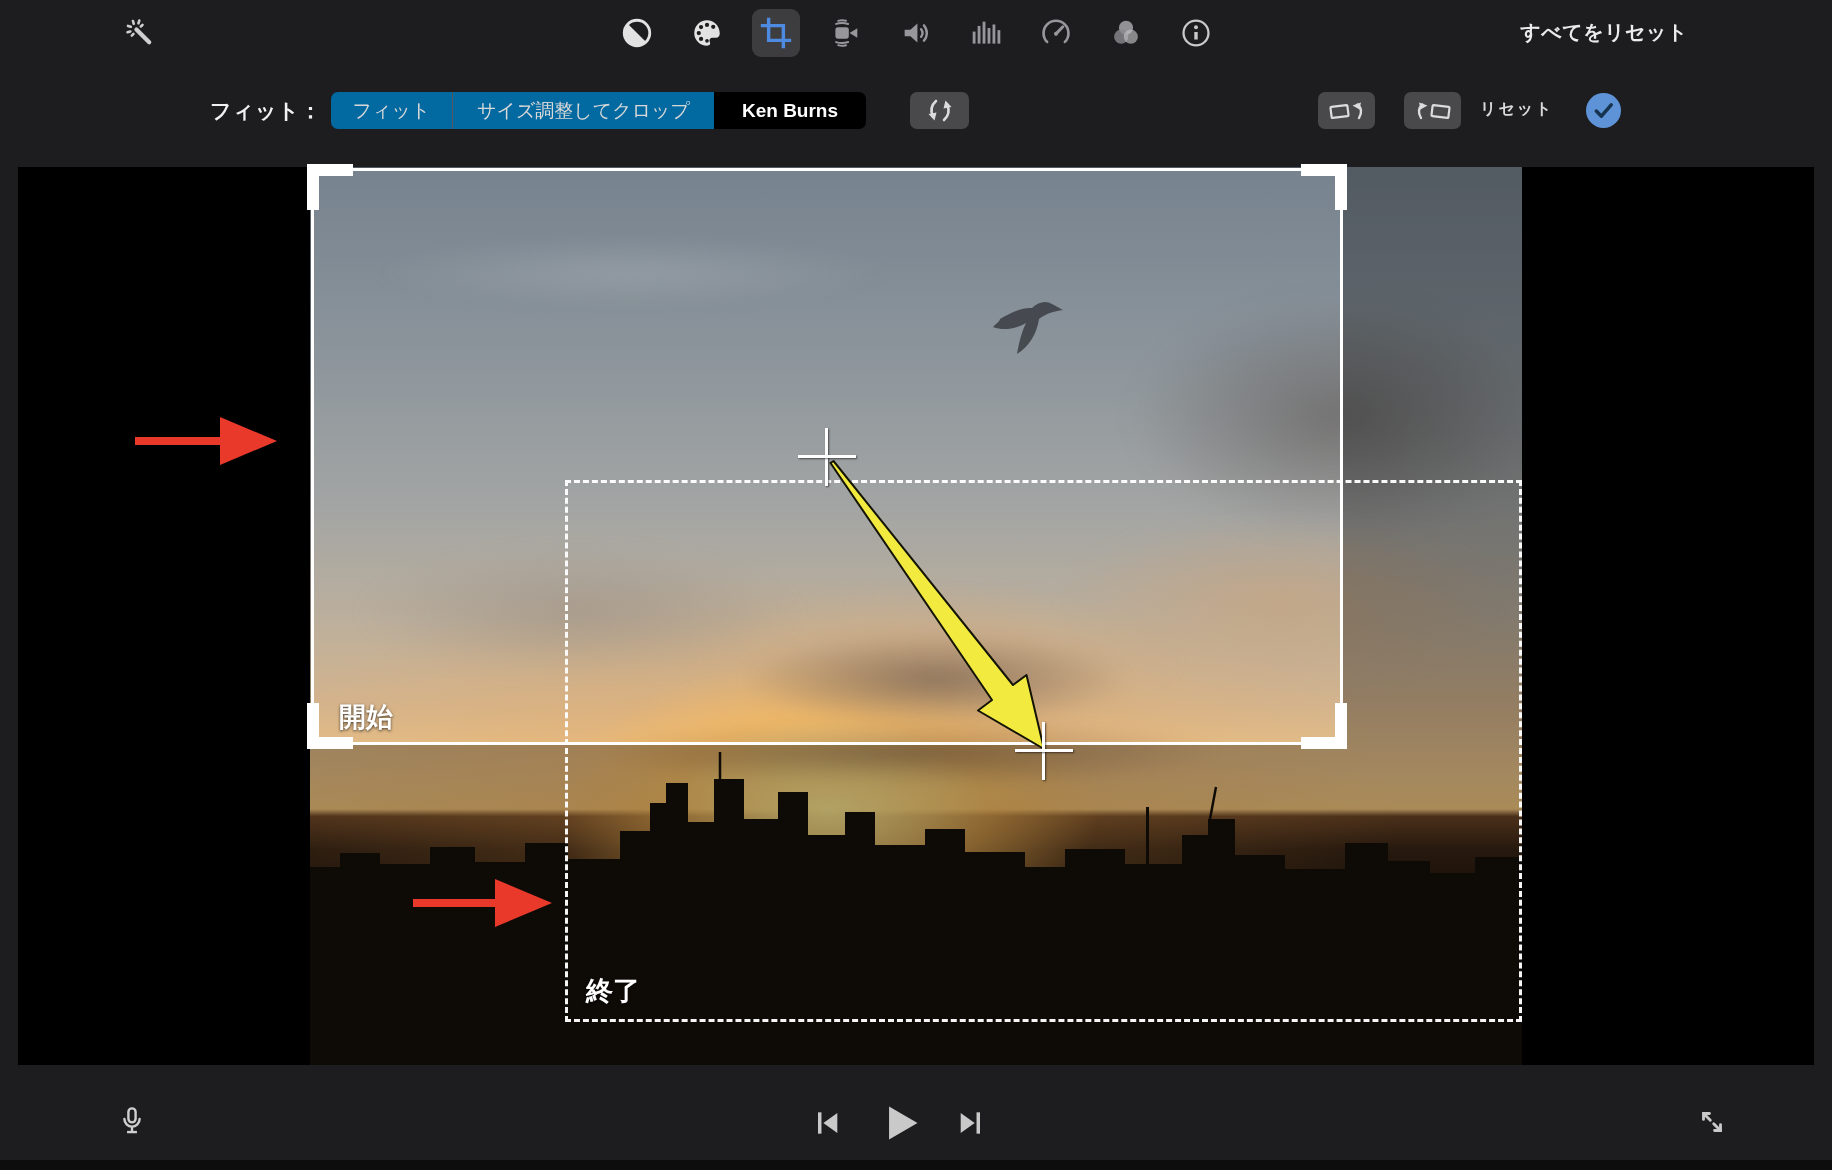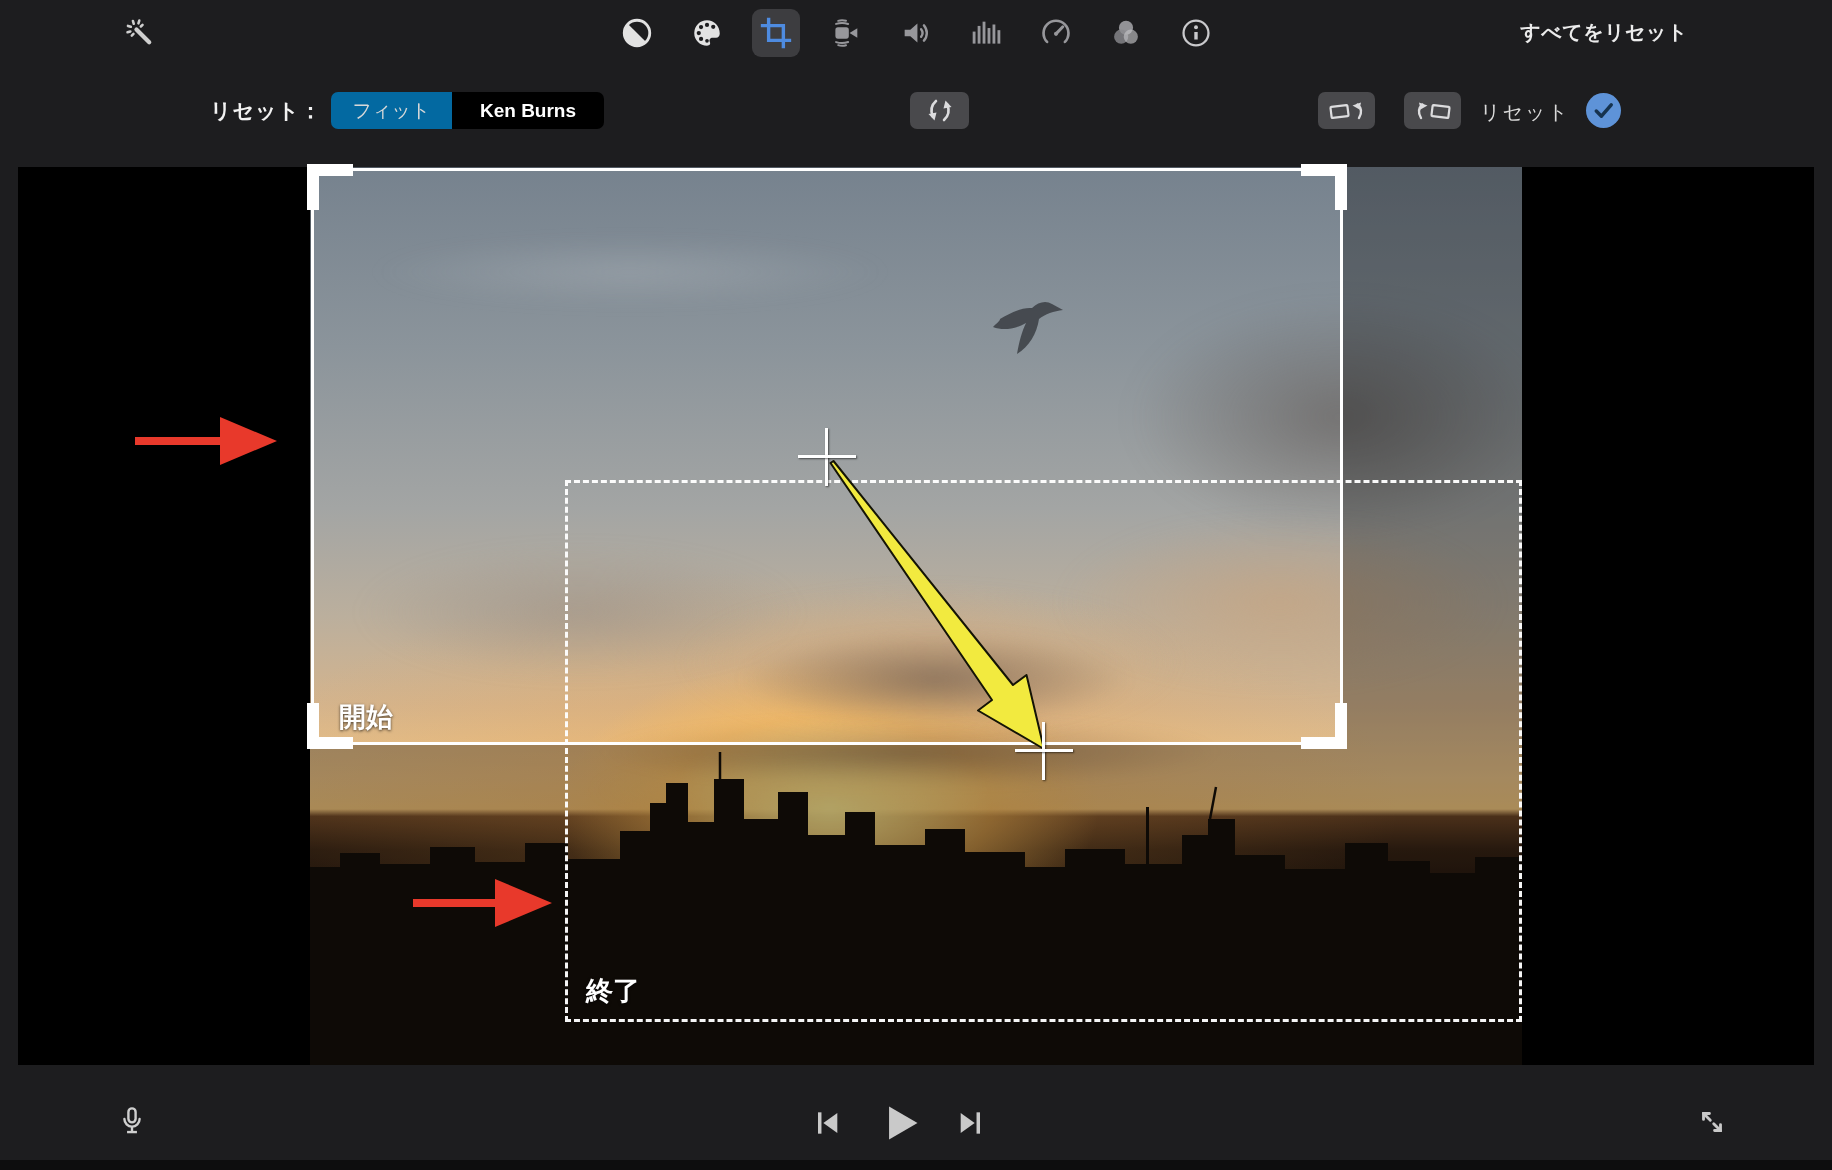--- a/index.html
+++ b/index.html
@@ -18,21 +18,21 @@
   .wand-btn{position:absolute;left:116px;top:9px;width:48px;height:48px;display:flex;align-items:center;justify-content:center;}
   .reset-all{position:absolute;top:19px;right:144px;color:#ececec;font-size:20px;font-weight:600;letter-spacing:.5px;}
 
   
   .style-label{position:absolute;left:210px;top:97px;color:#f2f2f2;font-size:21px;font-weight:700;letter-spacing:1px;}
   .segmented{position:absolute;left:331px;top:92px;height:37px;display:flex;border-radius:7px;overflow:hidden;}
   .seg{height:37px;display:flex;align-items:center;justify-content:center;background:#0369a1;color:#d8d8d8;font-size:19px;}
   .seg + .seg{border-left:1px solid #58585a;}
   .seg.active{background:#000000;color:#ffffff;font-weight:700;border-left:none;}
   .tool-btn{position:absolute;top:92px;height:37px;border-radius:7px;background:#49494c;display:flex;align-items:center;justify-content:center;}
-  .reset-label{position:absolute;left:1480px;top:99px;color:#d9d9d9;font-size:20px;letter-spacing:2px;}
+  .reset-label{position:absolute;left:1480px;top:99px;color:#d9d9d9;font-size:16px;letter-spacing:2px;font-weight:bold;}
   .check-circle{position:absolute;left:1586px;top:93px;width:35px;height:35px;border-radius:50%;background:#5e93d8;display:flex;align-items:center;justify-content:center;}
 
   
   .viewer{position:absolute;left:18px;top:167px;width:1796px;height:898px;background:#000;}
   .photo{position:absolute;left:310px;top:167px;width:1212px;height:898px;overflow:hidden;
     background:
       radial-gradient(360px 200px at 519px 640px, rgba(255,238,150,.95), rgba(252,190,90,.55) 45%, rgba(250,170,70,0) 75%),
       radial-gradient(820px 330px at 500px 640px, rgba(242,165,75,.42), rgba(242,165,75,0) 72%),
       linear-gradient(180deg,
         #76828e 0%, #8b949b 20%, #a3a5a4 38%, #bbaf9d 50%, #d4b48d 60%,
@@ -165,24 +165,25 @@
   <button class="icon-btn" style="left:1172px;">
     <svg width="34" height="34" viewBox="0 0 24 24">
       <circle cx="12" cy="12" r="8.8" fill="none" stroke="#c9c9cc" stroke-width="1.6"></circle>
       <circle cx="12" cy="8" r="1.4" fill="#c9c9cc"></circle>
       <line x1="12" y1="11.3" x2="12" y2="16.6" stroke="#c9c9cc" stroke-width="2.4"></line>
     </svg>
   </button>
 
   <button class="reset-all">すべてをリセット</button>
 
-  <span class="style-label">リセット：</span>
+  <span class="style-label">フィット：</span>
 
   <div class="segmented">
     <button class="seg" style="width:121px;">フィット</button>
+    <button class="seg" style="width:262px;">サイズ調整してクロップ</button>
     <button class="seg active" style="width:152px;">Ken Burns</button>
   </div>
 
   <button class="tool-btn" style="left:910px;width:59px;">
     <svg width="40" height="27" viewBox="0 0 40 27">
       <g stroke="#dcdcde" stroke-width="2.6" fill="none" stroke-linecap="round">
         <path d="M16,4 C11.5,8 10.5,14 12.8,19.5"></path>
         <path d="M24,23 C28.5,19 29.5,13 27.2,7.5"></path>
       </g>
       <path d="M8.5,17 L14.5,23.5 L16.5,15.5 Z" fill="#dcdcde"></path>

